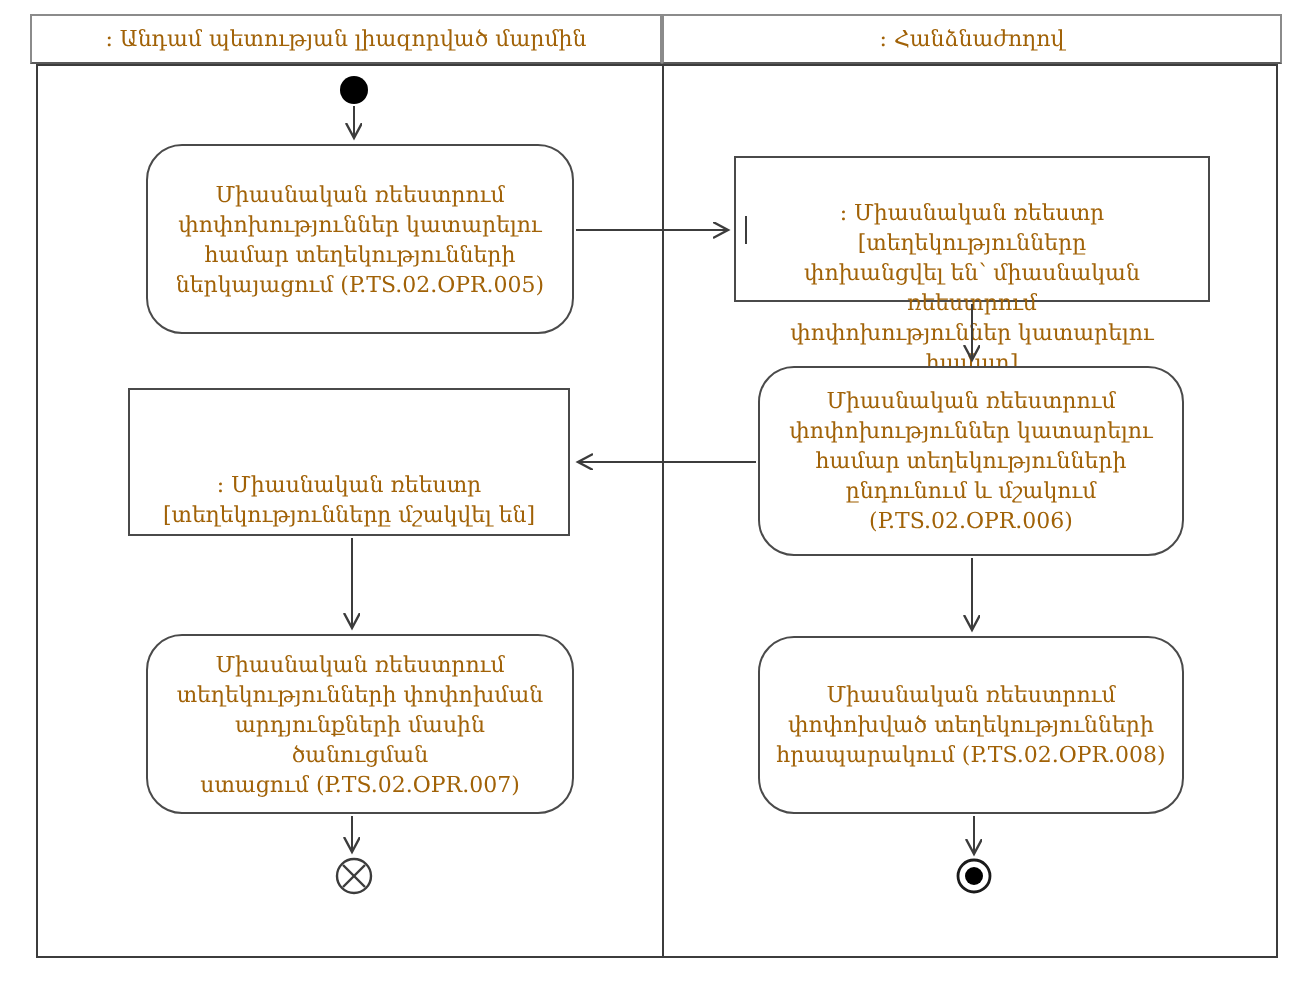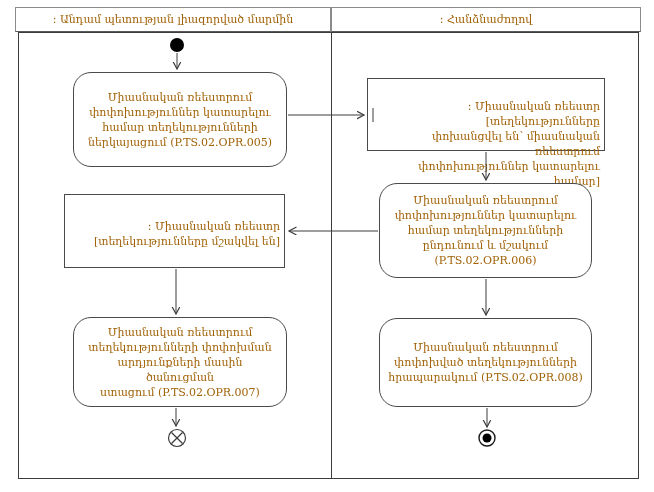--- a/index.html
+++ b/index.html
@@ -24,21 +24,21 @@
   }
   .node{
     position:absolute;box-sizing:border-box;background:#ffffff;
     border:1px solid #4a4a4a;text-align:center;font-size:11px;line-height:15px;
     white-space:pre-line;z-index:2;
   }
   .action{
     border-radius:18px;display:flex;align-items:center;justify-content:center;
     padding:4px 8px;
   }
-  .object{padding:5px 4px 0 4px;text-align:right;}
+  .object{padding:5px 4px 0 4px;}
   .initial-node{
     position:absolute;width:14px;height:14px;border-radius:50%;background:#000;z-index:2;
   }
   svg.overlay{position:absolute;left:0;top:0;z-index:3;pointer-events:none;}
 </style>
 </head>
 <body>
 
 <div class="stage">
 
@@ -68,21 +68,21 @@
   </div>
 
   <div class="node action" style="left:379px;top:183px;width:213px;height:95px;">
     <span>Միասնական ռեեստրում
 փոփոխություններ կատարելու
 համար տեղեկությունների
 ընդունում և մշակում
 (P.TS.02.OPR.006)</span>
   </div>
 
-  <div class="node object" style="left:64px;top:194px;width:221px;height:74px;padding-top:9px;">
+  <div class="node object" style="left:64px;top:194px;width:221px;height:74px;padding-top:25px;">
     <span>: Միասնական ռեեստր
 [տեղեկությունները մշակվել են]</span>
   </div>
 
   <div class="node action" style="left:73px;top:317px;width:214px;height:90px;">
     <span>Միասնական ռեեստրում
 տեղեկությունների փոփոխման
 արդյունքների մասին ծանուցման
 ստացում (P.TS.02.OPR.007)</span>
   </div>

